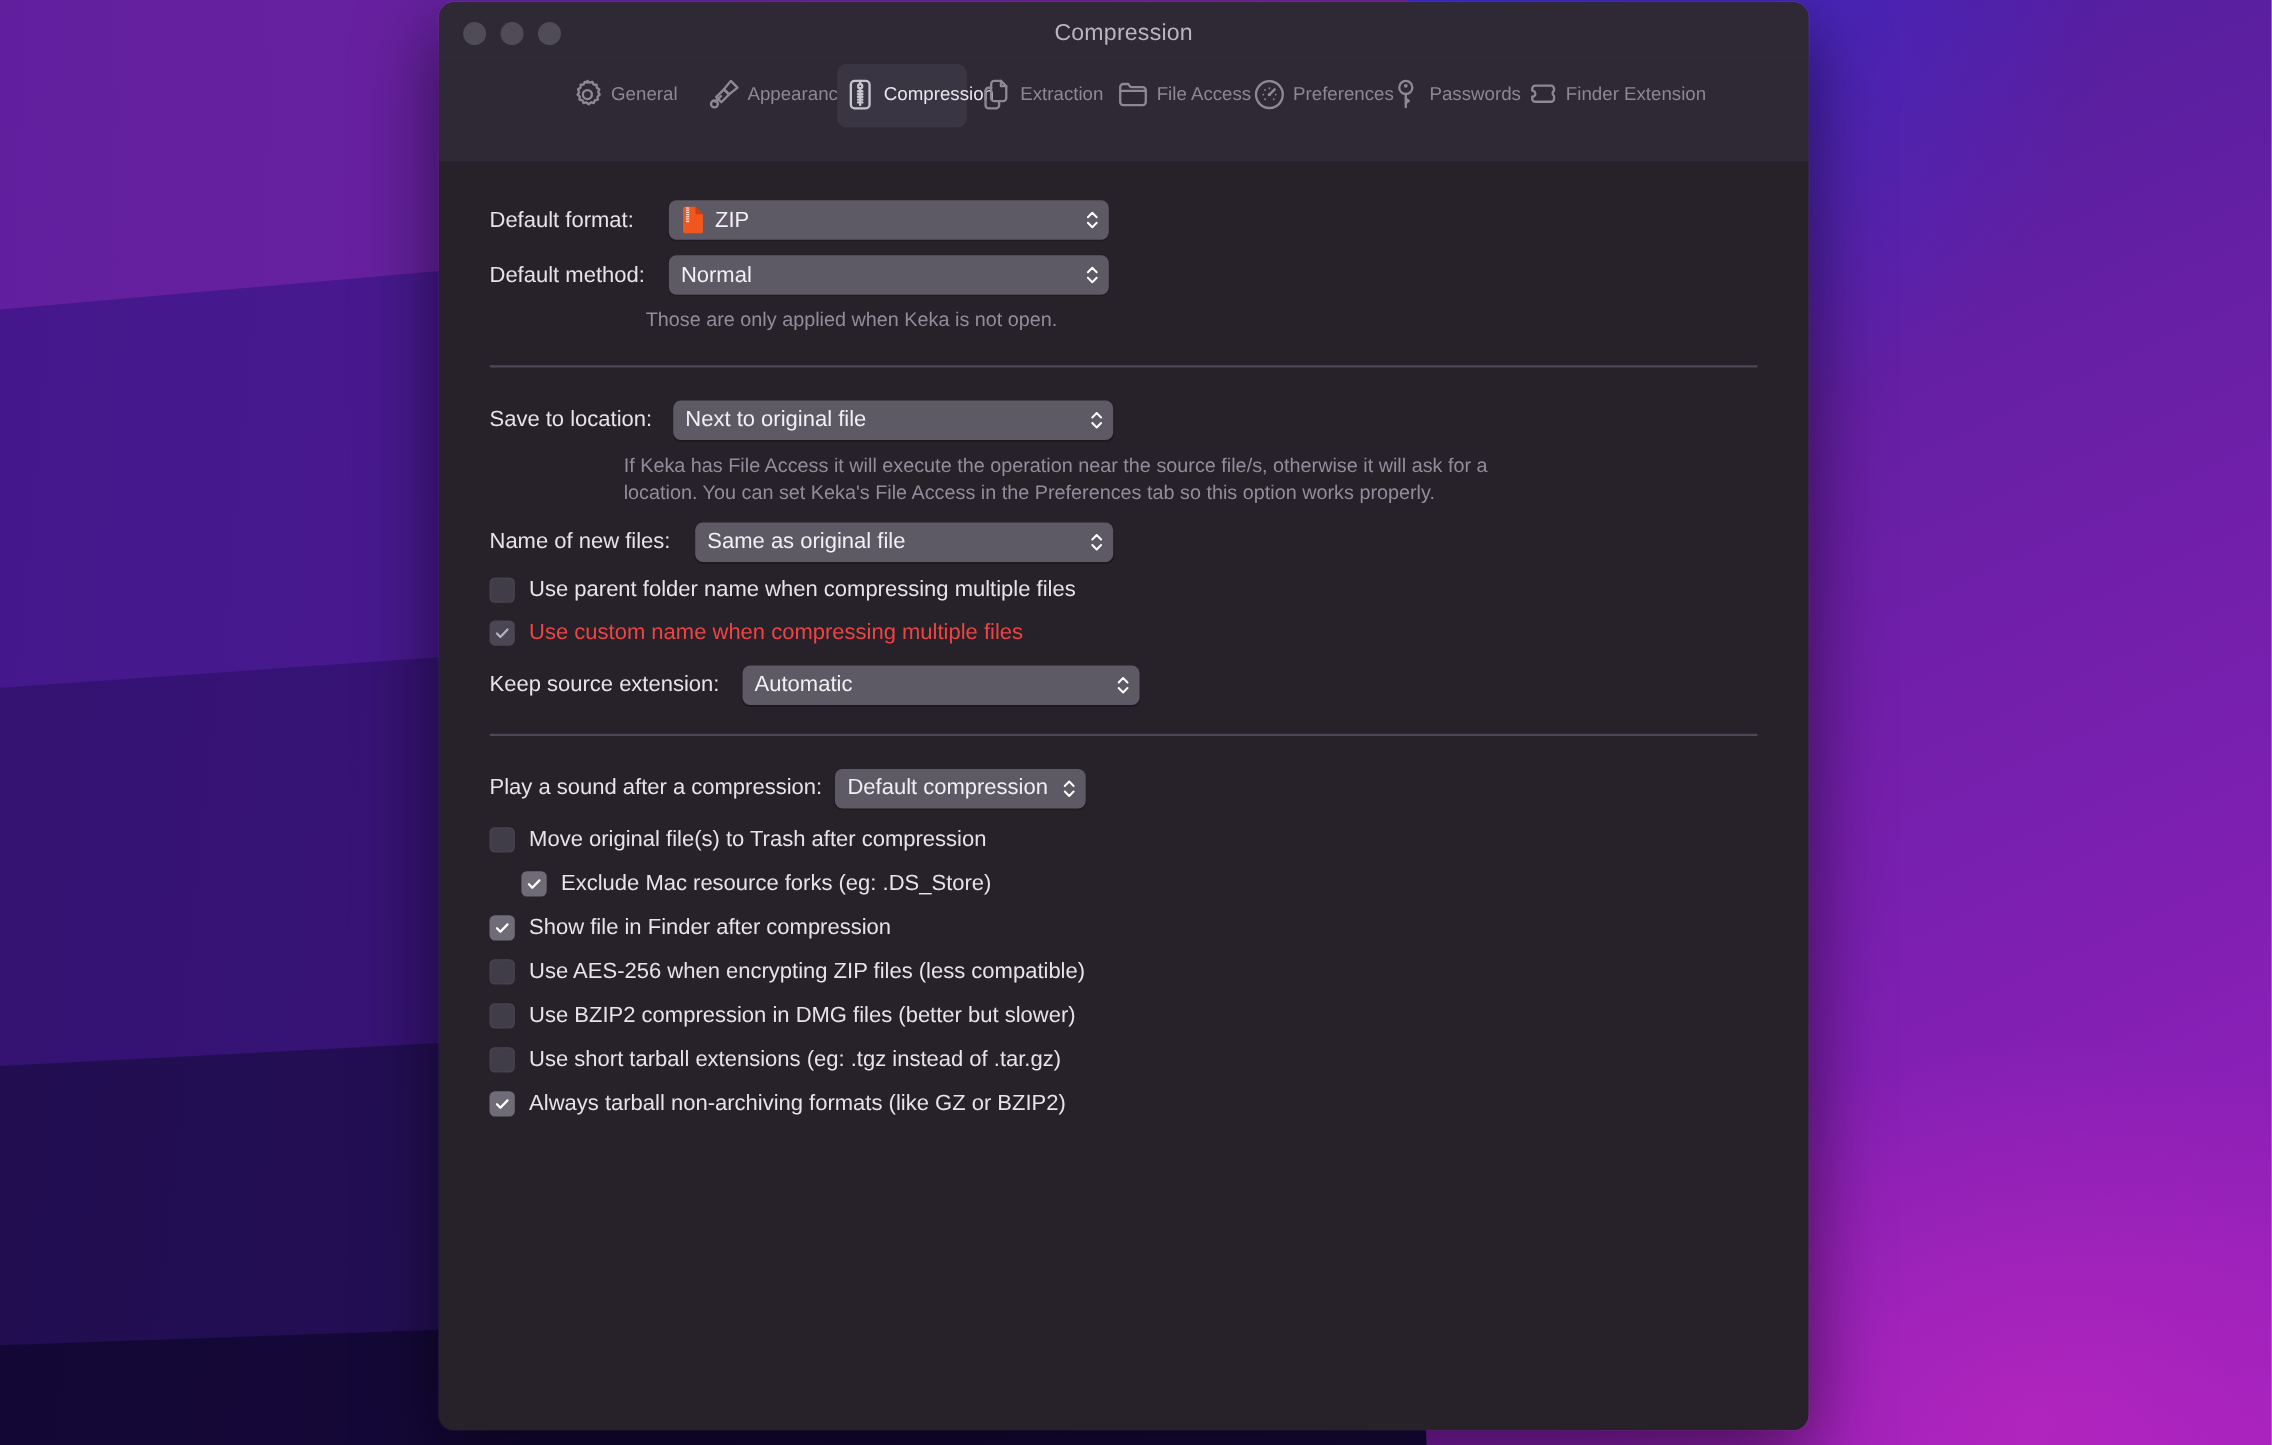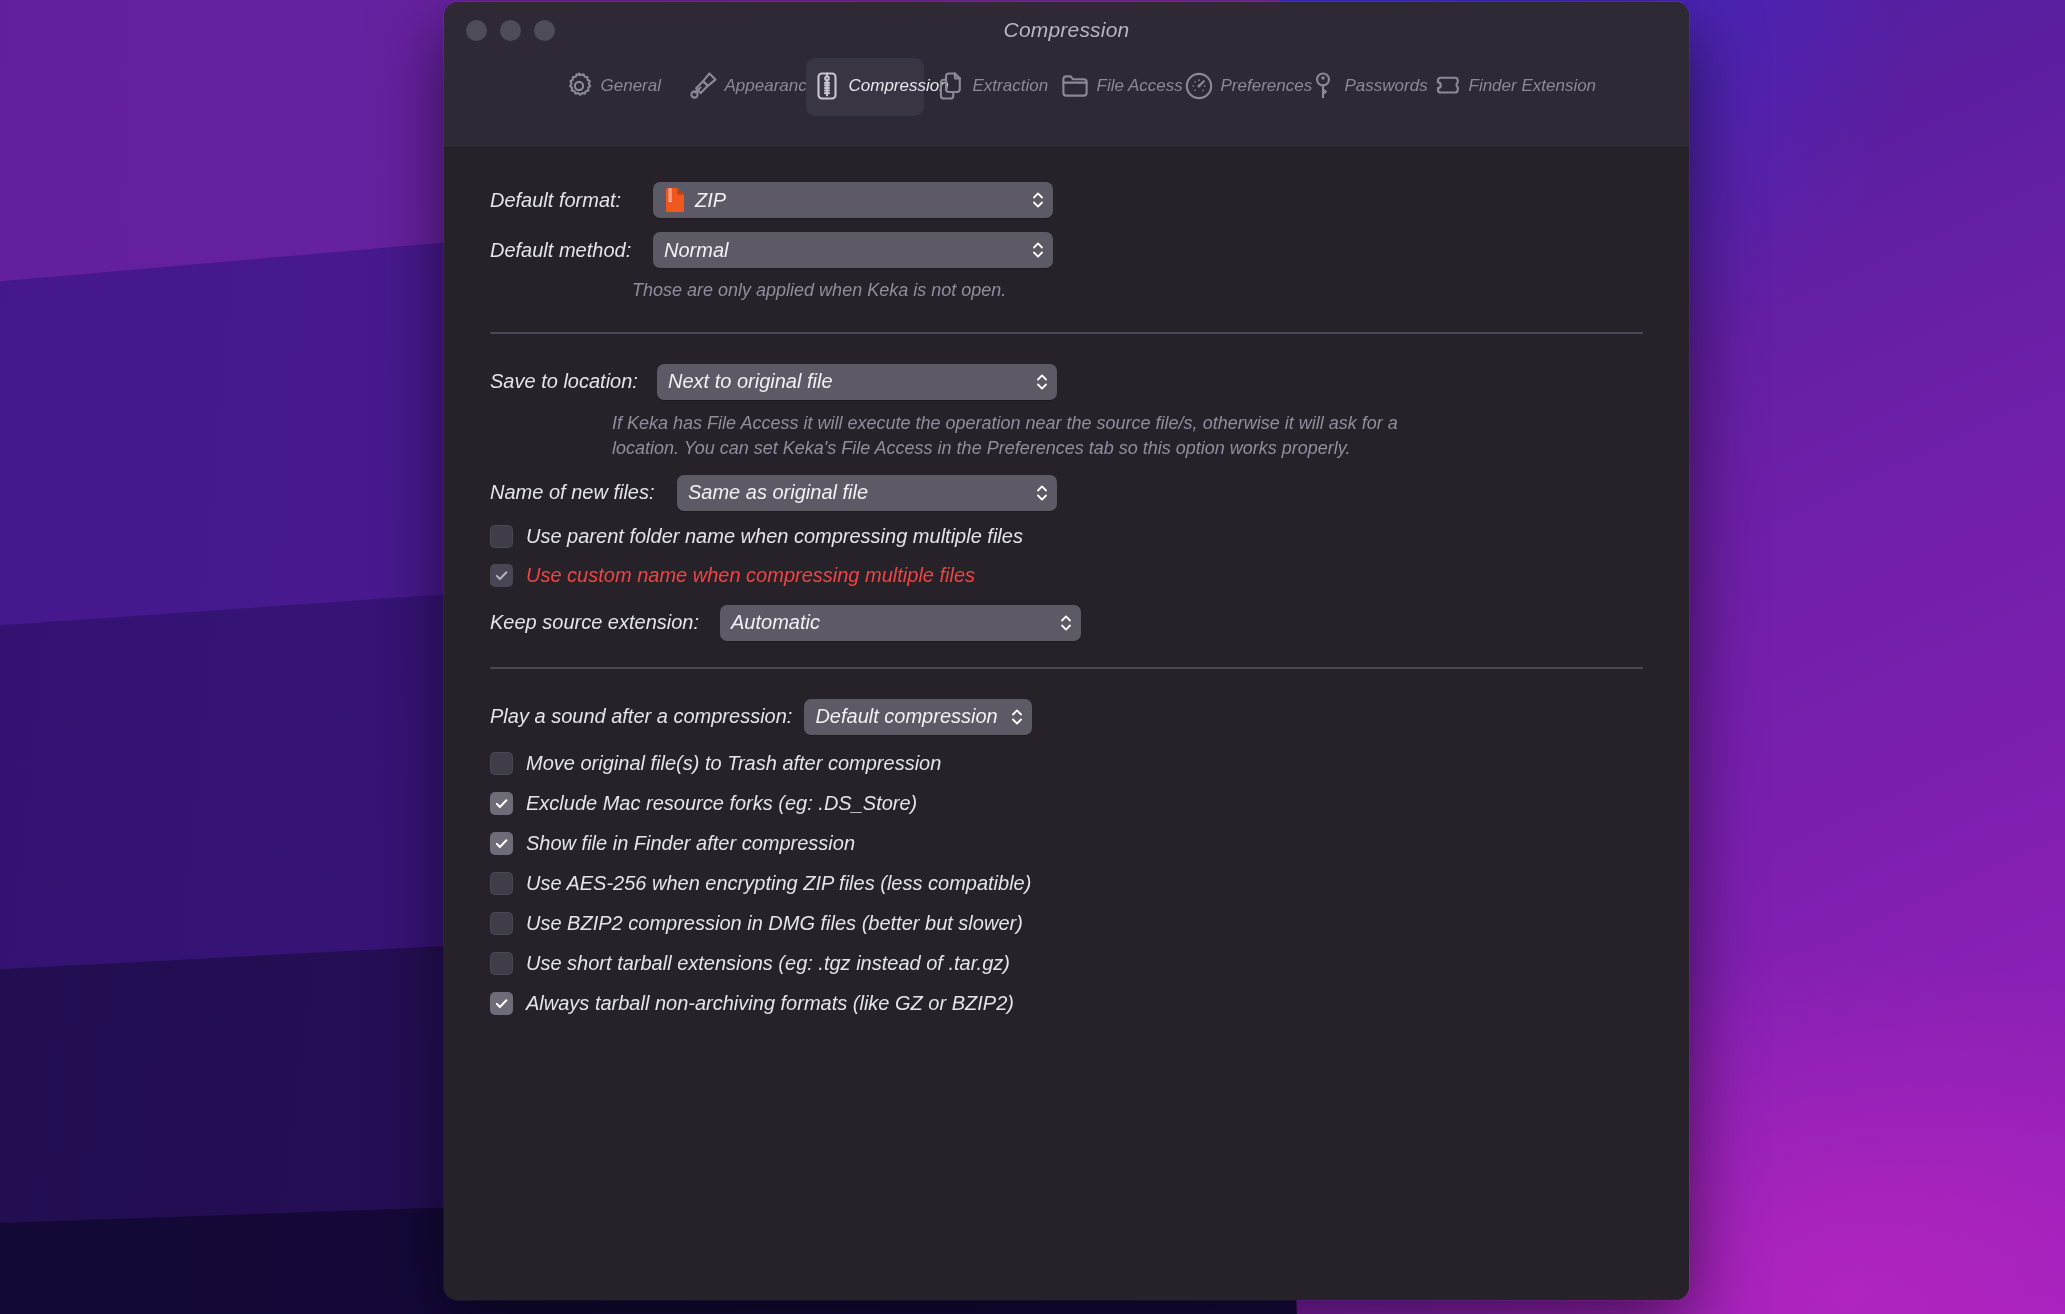--- a/index.html
+++ b/index.html
@@ -88,31 +88,30 @@
   .glow-magenta {
     position: absolute;
     bottom: -330px; left: 1400px;
     width: 900px; height: 700px;
     background: radial-gradient(ellipse at center, rgba(196,40,190,.55) 0%, rgba(196,40,190,0) 70%);
   }
 
   
   #window {
     position: absolute;
-    left: 444px;
+    left: 399px;
     top: 2px;
     width: 1245px;
     height: 1298px;
     background: #2a252f;
     border-radius: 14px 14px 14px 14px;
     box-shadow: 0 24px 70px rgba(0,0,0,.55), 0 0 0 1px rgba(255,255,255,.07);
     overflow: hidden;
     display: flex;
     flex-direction: column;
-    font-style: italic;
   }
 
   
   #titlebar {
     position: relative;
     height: 56px;
     flex: 0 0 56px;
     background: #2e2934;
     display: flex;
     align-items: center;
@@ -511,58 +510,58 @@
             </svg>
           </span>
         </div>
       </div>
 
       <div class="cbrow" style="margin-bottom:17px;">
         <span class="cb"></span>
         <span class="cblabel">Move original file(s) to Trash after compression</span>
       </div>
 
+      <div class="cbrow" style="margin-bottom:17px;margin-left:29px;">
+        <span class="cb checked">
+          <svg class="tick" viewBox="0 0 16 16" fill="none" stroke="#ffffff" stroke-width="2.2" stroke-linecap="round" stroke-linejoin="round">
+            <path d="M3 8.4l3.3 3.4L13.2 4.6"></path>
+          </svg>
+        </span>
+        <span class="cblabel">Exclude Mac resource forks (eg: .DS_Store)</span>
+      </div>
+
       <div class="cbrow" style="margin-bottom:17px;">
         <span class="cb checked">
           <svg class="tick" viewBox="0 0 16 16" fill="none" stroke="#ffffff" stroke-width="2.2" stroke-linecap="round" stroke-linejoin="round">
             <path d="M3 8.4l3.3 3.4L13.2 4.6"></path>
           </svg>
         </span>
-        <span class="cblabel">Exclude Mac resource forks (eg: .DS_Store)</span>
+        <span class="cblabel">Show file in Finder after compression</span>
+      </div>
+
+      <div class="cbrow" style="margin-bottom:17px;">
+        <span class="cb"></span>
+        <span class="cblabel">Use AES-256 when encrypting ZIP files (less compatible)</span>
+      </div>
+
+      <div class="cbrow" style="margin-bottom:17px;">
+        <span class="cb"></span>
+        <span class="cblabel">Use BZIP2 compression in DMG files (better but slower)</span>
+      </div>
+
+      <div class="cbrow" style="margin-bottom:17px;">
+        <span class="cb"></span>
+        <span class="cblabel">Use short tarball extensions (eg: .tgz instead of .tar.gz)</span>
       </div>
 
       <div class="cbrow" style="margin-bottom:17px;">
         <span class="cb checked">
           <svg class="tick" viewBox="0 0 16 16" fill="none" stroke="#ffffff" stroke-width="2.2" stroke-linecap="round" stroke-linejoin="round">
             <path d="M3 8.4l3.3 3.4L13.2 4.6"></path>
           </svg>
         </span>
-        <span class="cblabel">Show file in Finder after compression</span>
-      </div>
-
-      <div class="cbrow" style="margin-bottom:17px;">
-        <span class="cb"></span>
-        <span class="cblabel">Use AES-256 when encrypting ZIP files (less compatible)</span>
-      </div>
-
-      <div class="cbrow" style="margin-bottom:17px;">
-        <span class="cb"></span>
-        <span class="cblabel">Use BZIP2 compression in DMG files (better but slower)</span>
-      </div>
-
-      <div class="cbrow" style="margin-bottom:17px;">
-        <span class="cb"></span>
-        <span class="cblabel">Use short tarball extensions (eg: .tgz instead of .tar.gz)</span>
-      </div>
-
-      <div class="cbrow" style="margin-bottom:17px;">
-        <span class="cb checked">
-          <svg class="tick" viewBox="0 0 16 16" fill="none" stroke="#ffffff" stroke-width="2.2" stroke-linecap="round" stroke-linejoin="round">
-            <path d="M3 8.4l3.3 3.4L13.2 4.6"></path>
-          </svg>
-        </span>
         <span class="cblabel">Always tarball non-archiving formats (like GZ or BZIP2)</span>
       </div>
 
 
     </div>
   </div>
 </div>
 
 </body></html>

